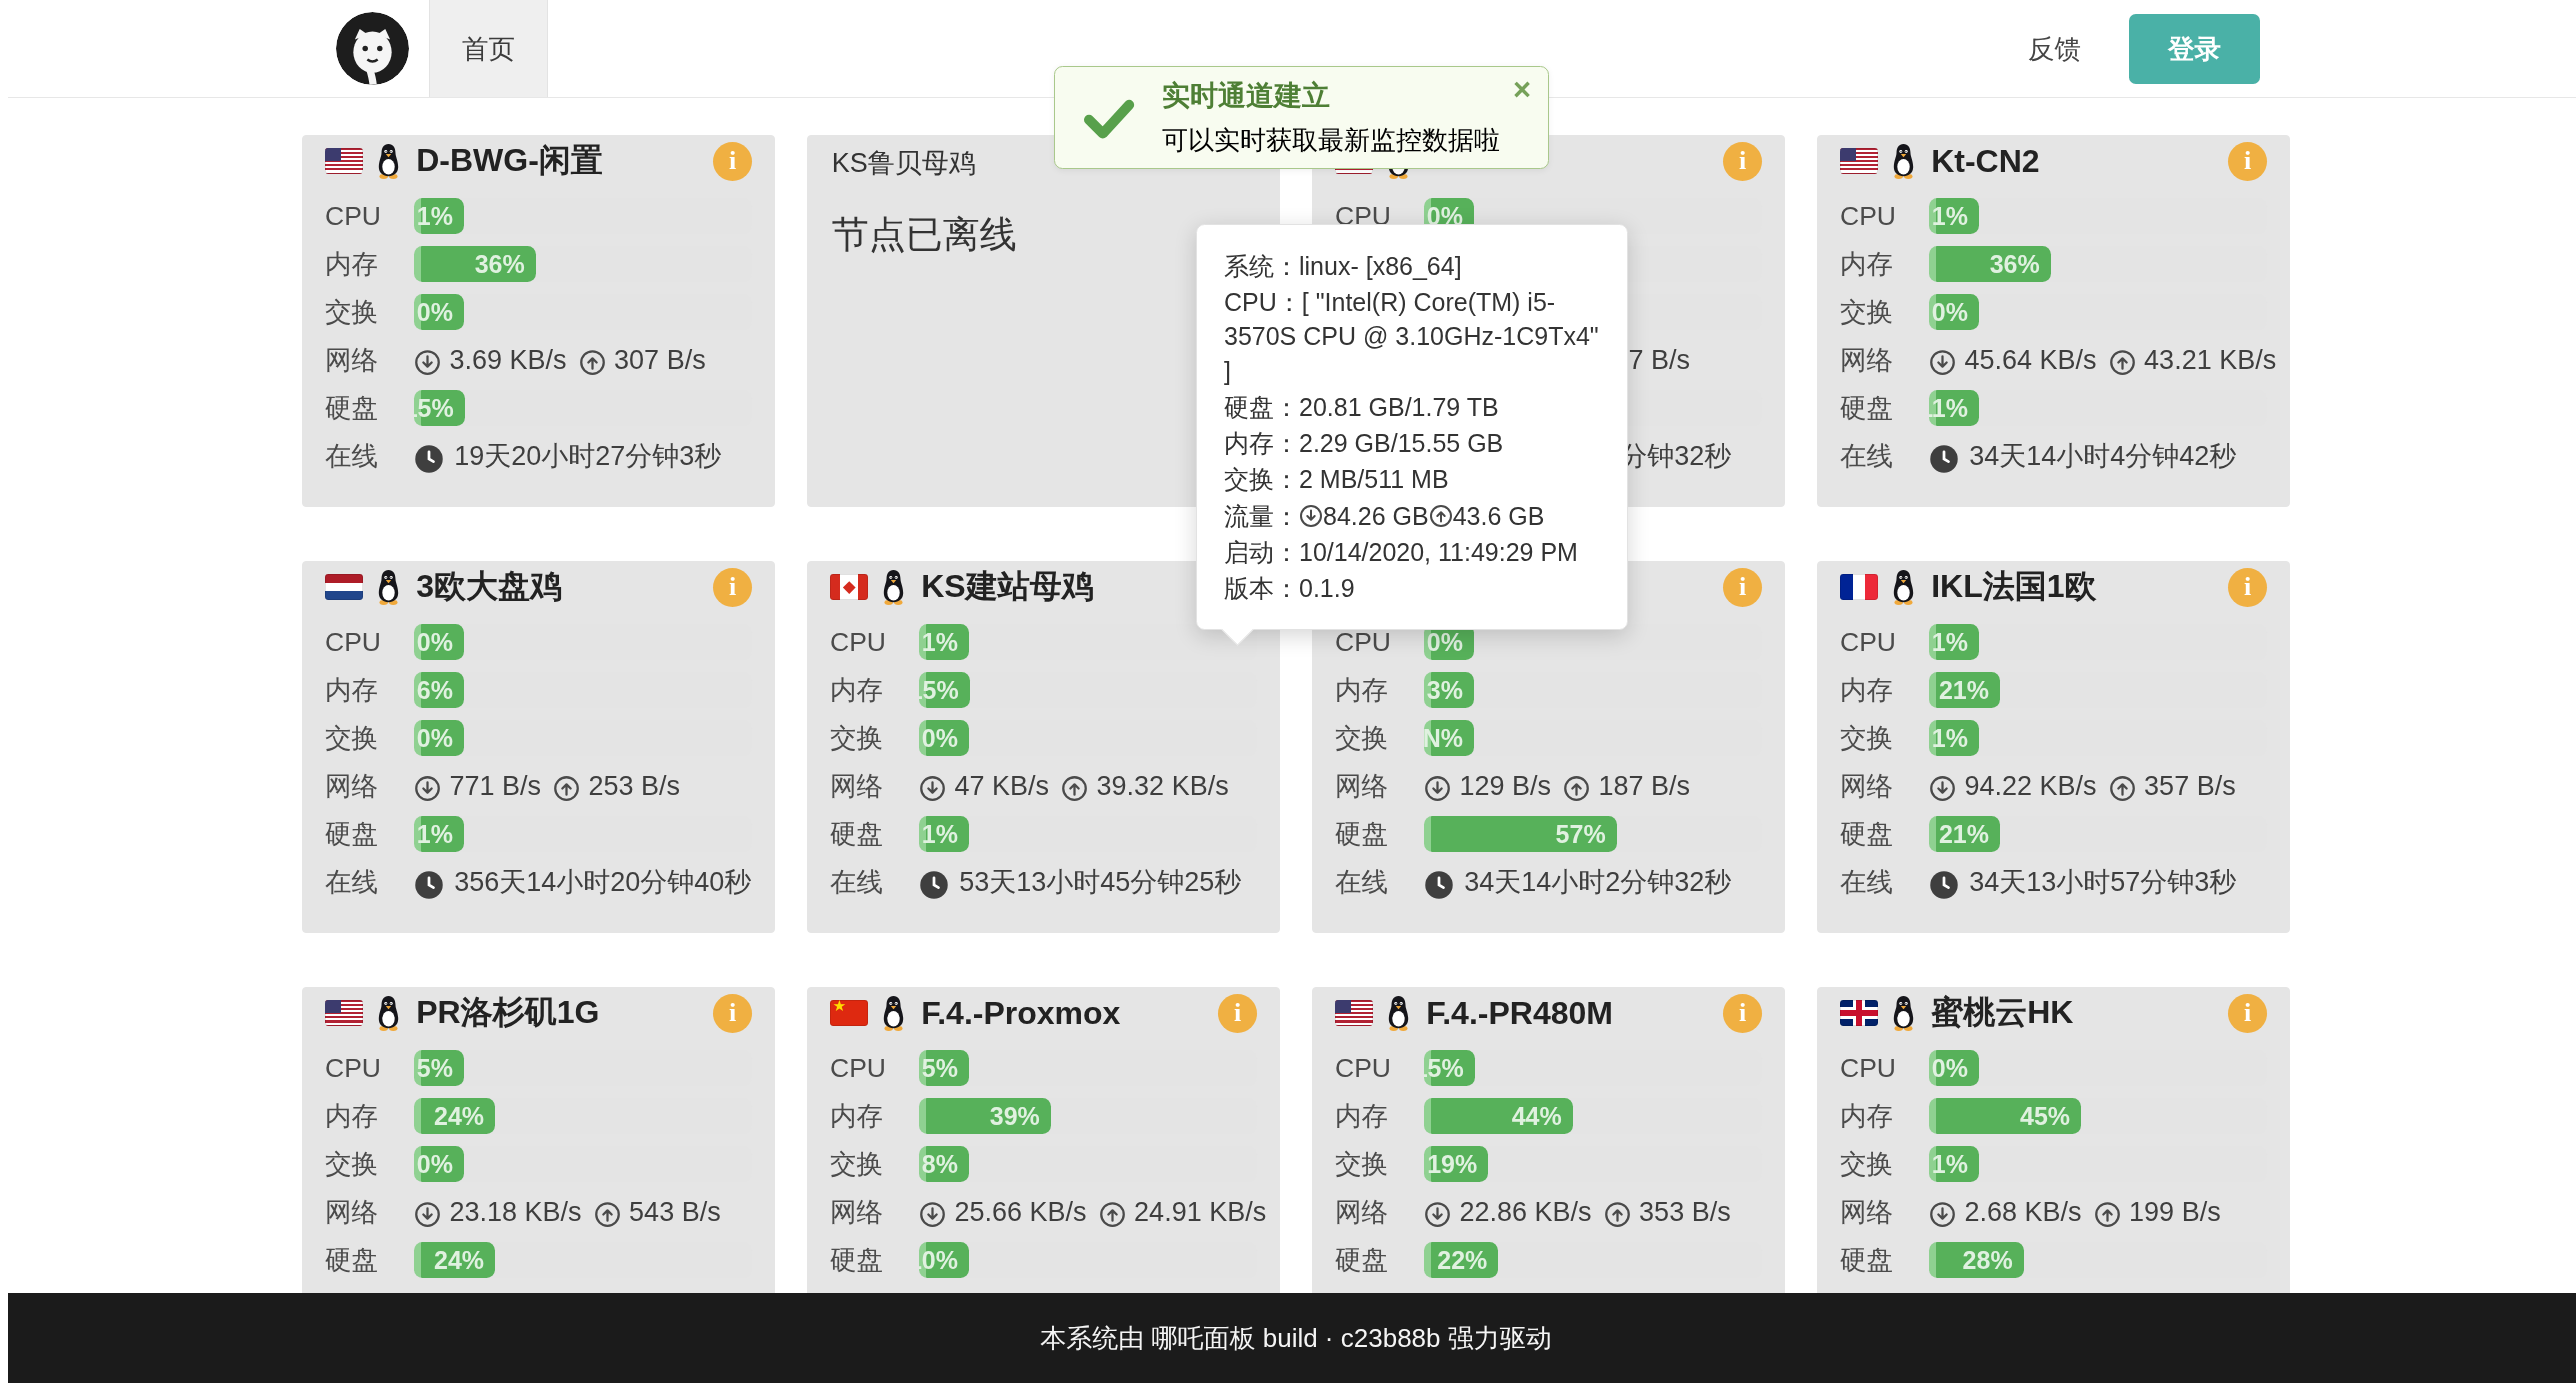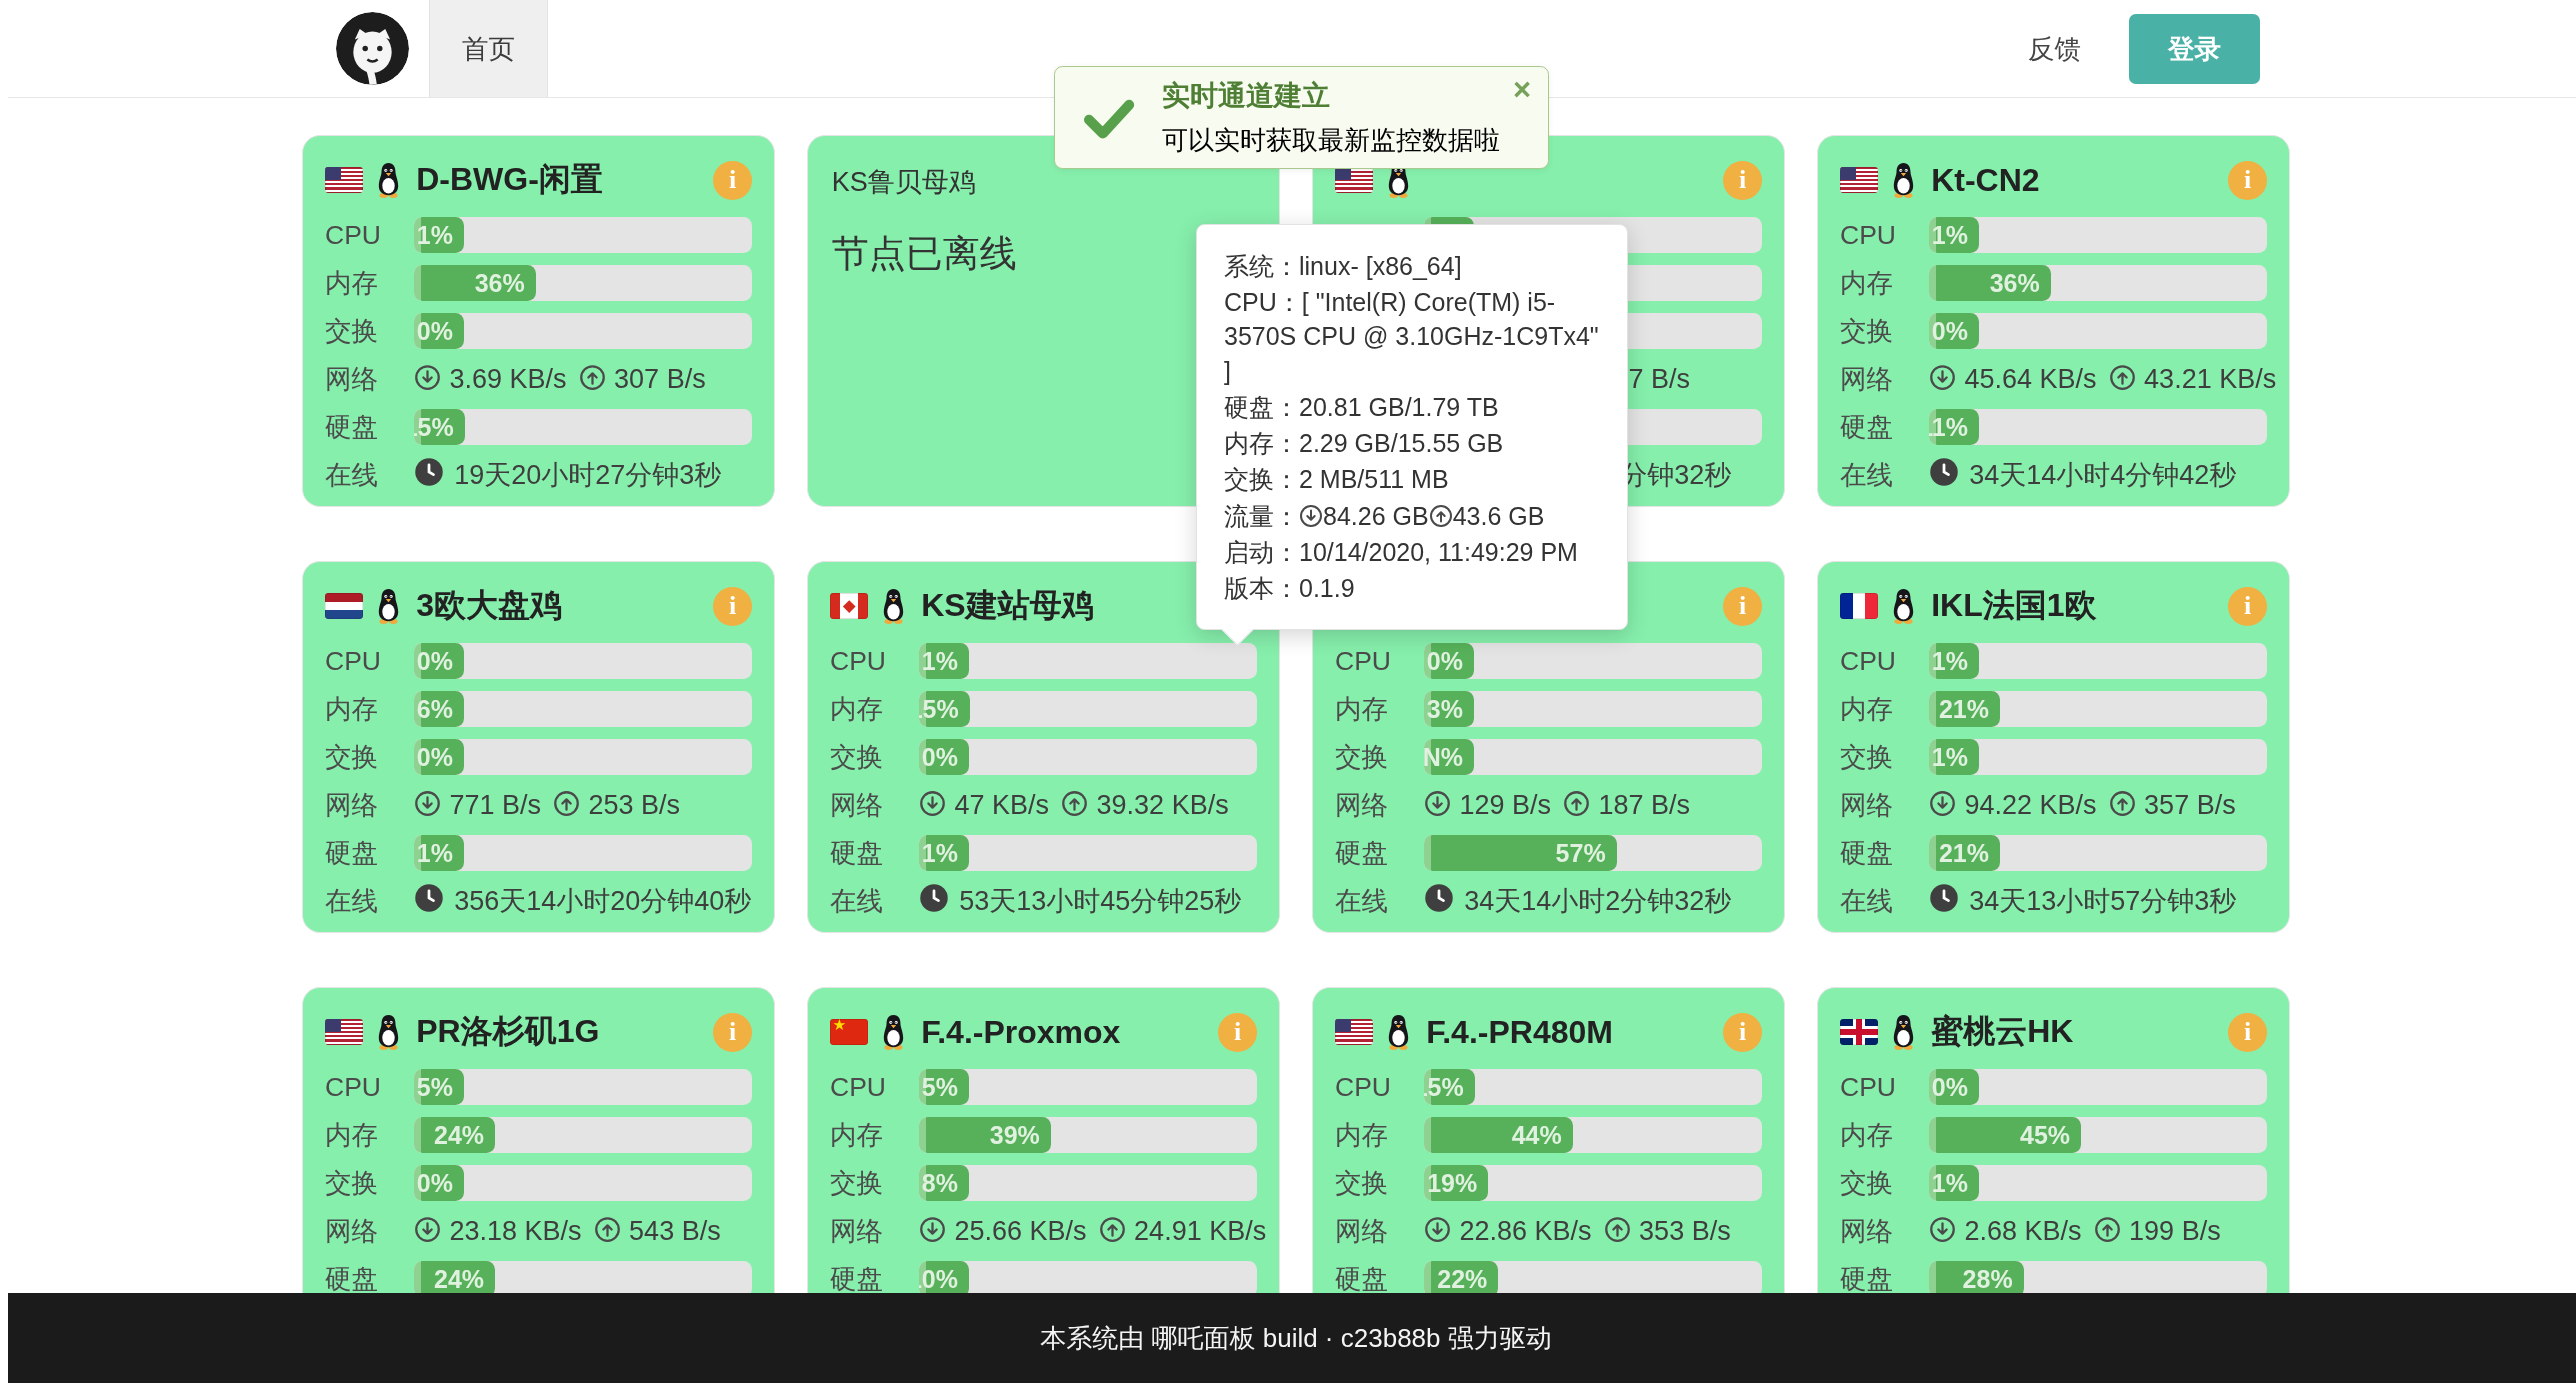--- a/index.html
+++ b/index.html
@@ -20,22 +20,22 @@
     border-left:1.7px solid #e3e3e3;border-right:1.7px solid #e3e3e3;
     font-size:26.5px;color:#3c3c3c;cursor:pointer;}
   .nav-right{position:absolute;right:324px;top:0;height:97px;display:flex;align-items:center;gap:48px;}
   .nav-feedback{font-size:26.5px;color:#454545;cursor:pointer;}
   .btn-login{background:#4ab1a7;color:#fff;font-size:26.5px;font-weight:bold;
     border:none;border-radius:6.8px;padding:17px 39px;cursor:pointer;}
 
   
   .grid{position:absolute;left:294px;top:135px;width:1988px;
     display:grid;grid-template-columns:repeat(4,473px);column-gap:32px;row-gap:54px;z-index:1;}
-  .card{box-sizing:border-box;width:473px;height:372px;background:#86efac;
-    border:1.7px solid #e5e5e5;border-radius:18px;padding:19px 22px;}
+  .card{box-sizing:border-box;width:473px;height:372px;background:#e5e5e5;
+    border:1.7px solid #e5e5e5;border-radius:4px;padding:0 22px;}
   .card-head{display:flex;align-items:center;height:50px;margin-bottom:12px;}
   .flag{position:relative;width:38px;height:26px;border-radius:3.4px;margin-right:10.2px;
     box-shadow:inset 0 0 0 0.9px rgba(0,0,0,.12);overflow:hidden;flex:none;}
   .flag.us{background:repeating-linear-gradient(#b22234 0 2px,#fff 2px 4.1px);}
   .flag.us::after{content:"";position:absolute;left:0;top:0;width:16px;height:13px;background:#3c3b6e;}
   .flag.nl{background:linear-gradient(#ae1c28 0 33%,#fff 33% 66%,#21468b 66%);}
   .flag.fr{background:linear-gradient(90deg,#002395 0 33%,#fff 33% 66%,#ed2939 66%);}
   .flag.ca{background:linear-gradient(90deg,#d52b1e 0 26%,#fff 26% 74%,#d52b1e 74%);}
   .flag.ca::after{content:"";position:absolute;left:14.5px;top:8.5px;width:8.5px;height:8.5px;
     background:#d52b1e;transform:rotate(45deg);}
@@ -56,21 +56,21 @@
     display:flex;align-items:center;justify-content:center;cursor:pointer;}
   .info i{font-family:"Liberation Serif","DejaVu Serif",serif;font-style:normal;
     font-weight:bold;font-size:26px;color:#fff;line-height:1;}
   .row{display:flex;align-items:center;height:36px;margin-bottom:12px;}
   .rlabel{width:89px;font-size:26.5px;color:#4b4b4b;flex:none;}
   .track{flex:1;height:36px;background:#e4e4e4;border-radius:8.5px;position:relative;}
   .fill{height:100%;border-radius:8.5px;overflow:hidden;white-space:nowrap;
     background:linear-gradient(to right,#8fd191 0 6.8px,#57b15a 6.8px);
     display:flex;align-items:center;justify-content:flex-end;}
   .pct{font-size:25px;font-weight:bold;color:#e0f1e0;padding-right:11px;}
-  .rtext{flex:1;display:flex;align-items:flex-start;font-size:27px;color:#3e3e3e;white-space:nowrap;}
+  .rtext{flex:1;display:flex;align-items:flex-end;font-size:27px;color:#3e3e3e;white-space:nowrap;}
   .rtext .gap{width:12px;display:inline-block;}
   .cicon{width:27px;height:27px;margin-right:8.5px;flex:none;}
   .clock{width:30px;height:30px;margin-right:10.2px;flex:none;}
   .offline-name{font-size:27px;color:#333;margin:8.5px 0 29px 1.7px;}
   .offline-text{font-size:37px;color:#333;margin-left:1.7px;}
 
   
   .toast{position:absolute;left:1046px;top:66px;width:495px;height:103px;box-sizing:border-box;
     background:#f8fcf0;border:1.7px solid #a9c88b;border-radius:8.5px;z-index:60;
     display:flex;align-items:center;padding:8px 26px;box-shadow:0 1.7px 6.8px rgba(0,0,0,.06);}

